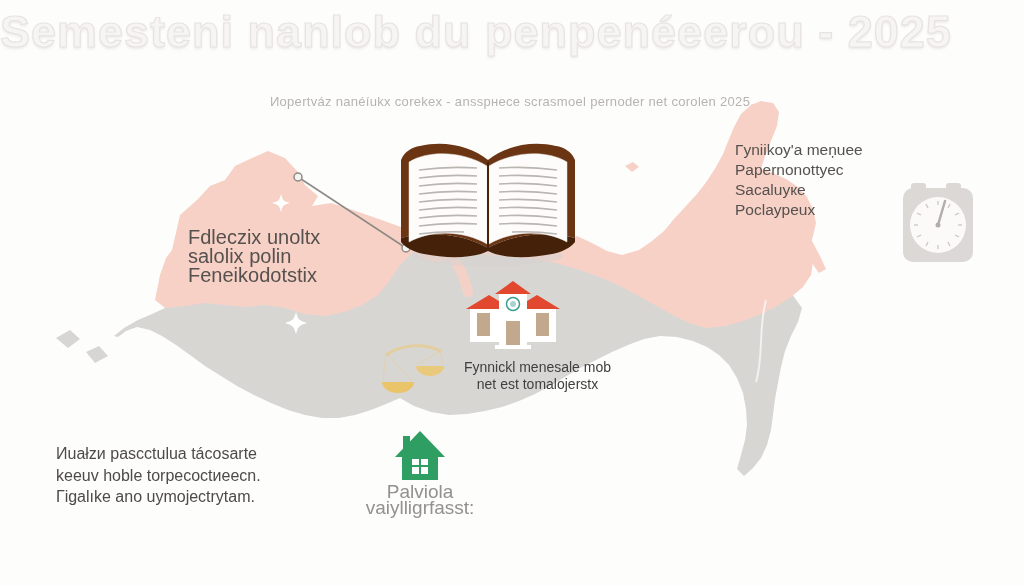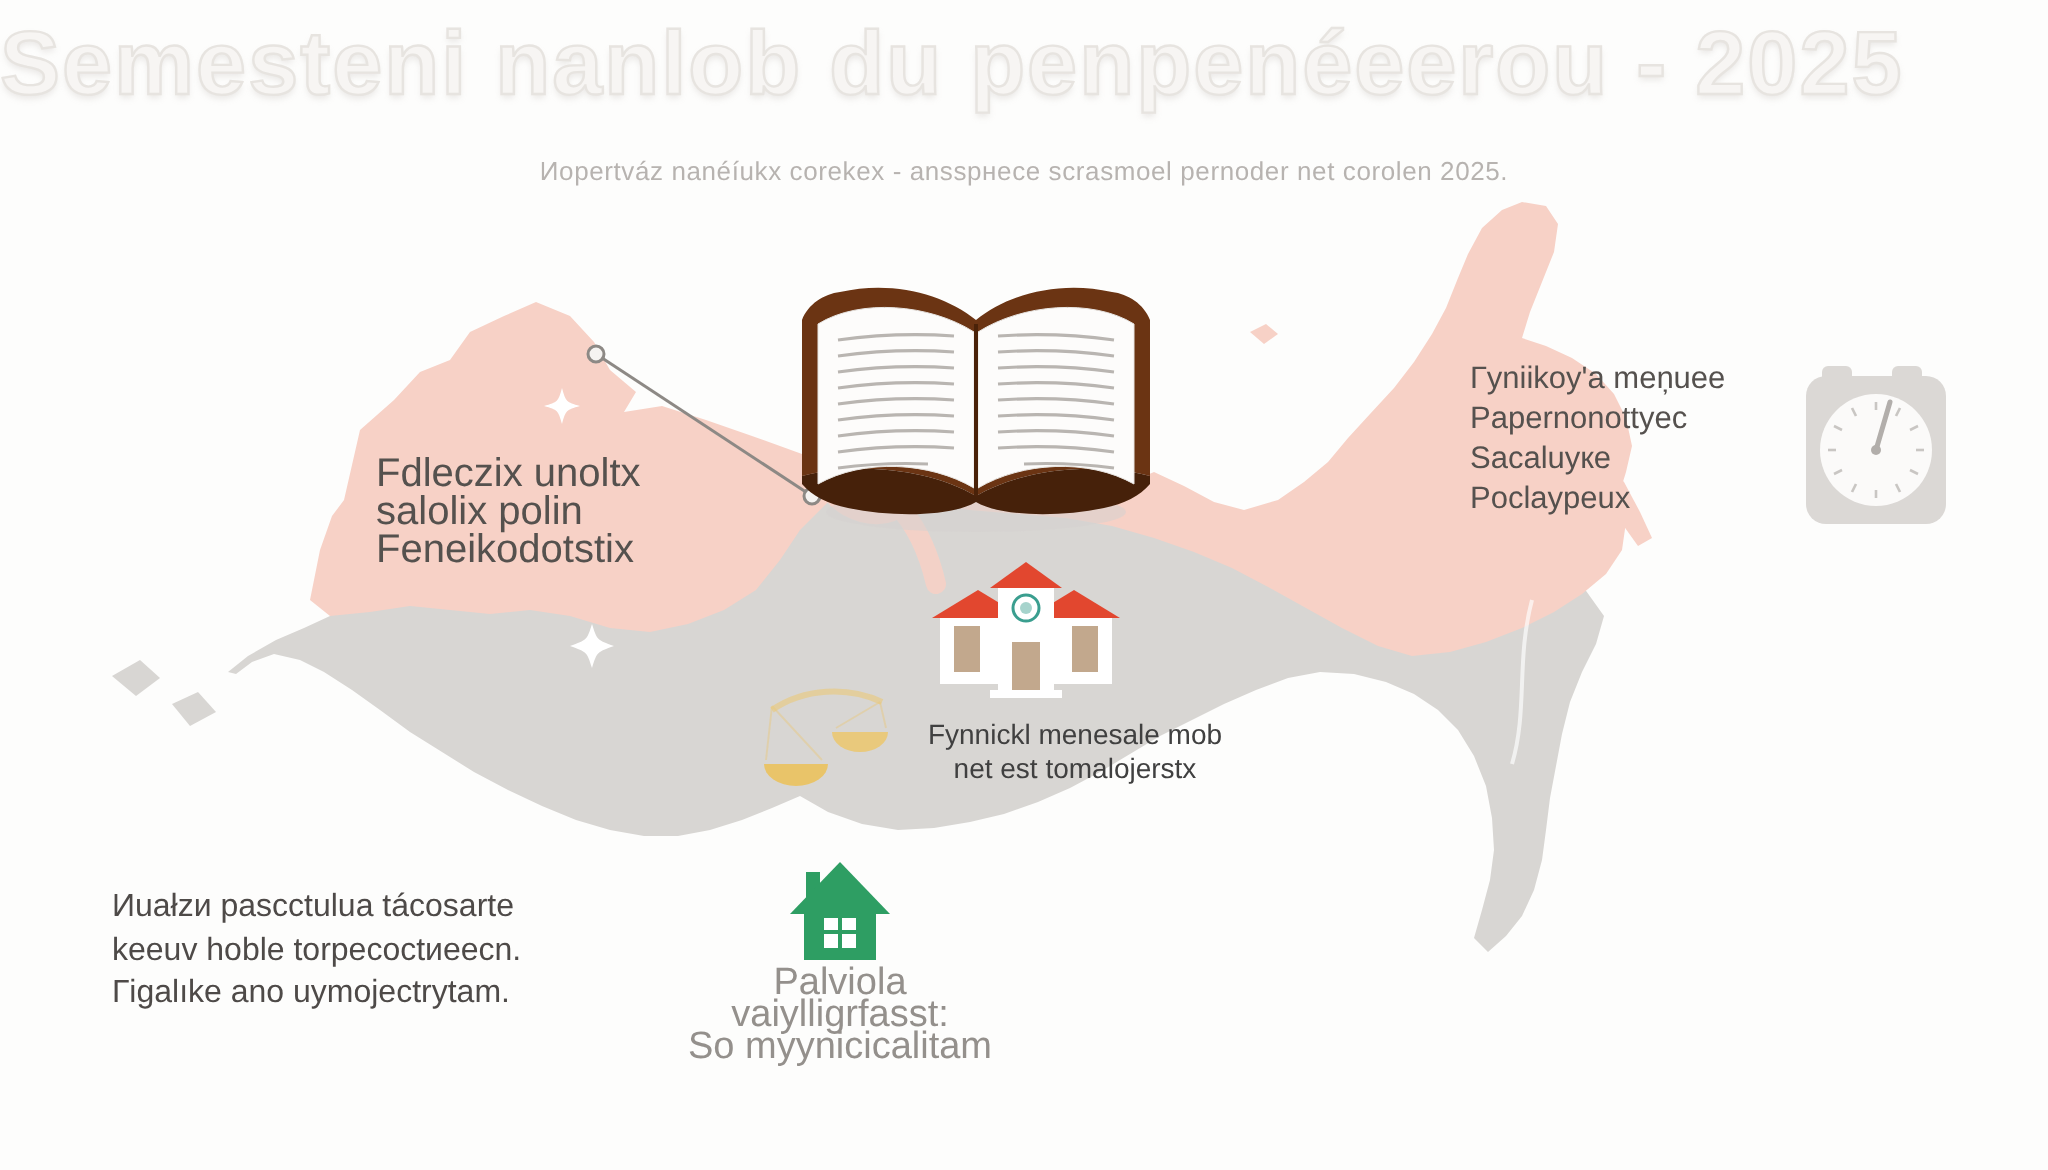--- a/index.html
+++ b/index.html
@@ -9,28 +9,28 @@
     background:#fdfdfc;
   }
   .title {
     position:absolute; left:0; right:0; top:6px; margin:0;
     text-align:left; font-size:45px; font-weight:700; letter-spacing:1px;
     color:#f7f5f3; -webkit-text-stroke:1.2px #e7e4e0;
     text-shadow:0 2px 3px rgba(185,180,175,0.28);
     white-space:nowrap;
   }
   .subtitle {
-    position:absolute; left:0; right:0; top:78px; margin:0;
+    position:absolute; left:0; right:0; top:78px; margin:16px;
     text-align:center; font-size:13px; color:#b7b3b0; letter-spacing:.3px;
   }
   svg.scene { position:absolute; left:0; top:0; }
   .lbl { position:absolute; color:#55514e; }
   .lbl span { display:block; }
   .lbl-nw { left:188px; top:228px; width:165px; text-align:left; font-size:20px; line-height:19px; }
-  .lbl-ne { left:735px; top:140px; width:180px; text-align:left; font-size:15.5px; line-height:20px;margin-top:40px; }
+  .lbl-ne { left:735px; top:140px; width:180px; text-align:left; font-size:15.5px; line-height:20px; }
   .lbl-center { left:450px; top:359px; width:175px; text-align:center; font-size:14px; line-height:17px; color:#404040; }
   .lbl-sw { left:56px; top:443px; width:240px; text-align:left; font-size:16px; line-height:21.5px; color:#4e4a48; }
   .lbl-house { left:340px; top:484px; width:160px; text-align:center; font-size:19px; line-height:16px; color:#94908c; }
 </style>
 </head>
 <body>
 
 <div class="stage">
 
   <h1 class="title">Semesteni nanlob du penpenéeerou - 2025</h1>
@@ -168,16 +168,15 @@
   </div>
 
   <div class="lbl lbl-sw">
     <span>Иuałzи pascctulua tácosarte</span>
     <span>keeuv hoble torpecoctиeecn.</span>
     <span>Гigalıke ano uymojectrytam.</span>
   </div>
 
   <div class="lbl lbl-house">
     <span>Palviola vaiylligrfasst:</span>
-    <span>So myynicicalitam</span>
   </div>
 
 </div>
 
 </body></html>

